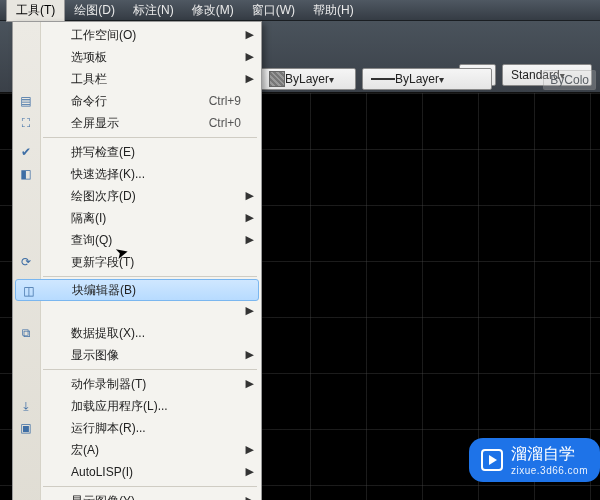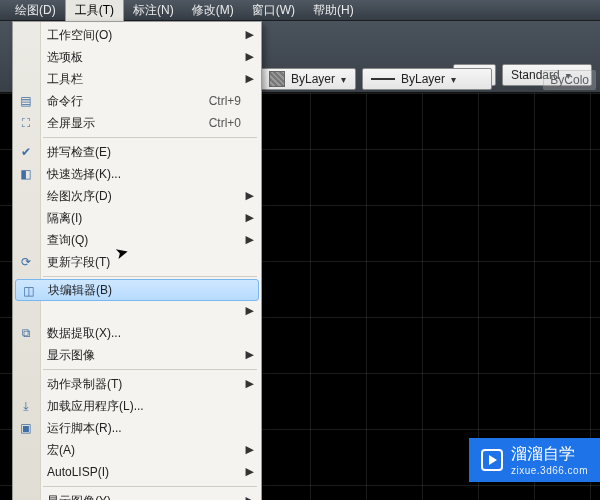--- a/index.html
+++ b/index.html
@@ -23,21 +23,21 @@
 
   
   .toolstrip {
     position: absolute; top: 21px; left: 0; right: 0; height: 72px;
     background: linear-gradient(#4a535c, #3a4048);
     border-bottom: 1px solid #111;
     z-index: 5;
   }
   .toolstrip .row { height: 36px; display: flex; align-items: center; gap: 6px; padding: 0 8px; }
   .dropdown {
-    height: 22px; display: inline-flex; align-items: center; gap: 6px;
+    height: 22px; display: inline-flex; align-items: center; 
     background: linear-gradient(#f5f5f5,#e5e5e5); border: 1px solid #888;
     border-radius: 2px; padding: 0 4px 0 8px; font-size: 12px; color: #222;
   }
   .dropdown .chev { font-size: 10px; color: #333; }
   .swatch { width: 16px; height: 16px; border: 1px solid #666; display:inline-block; }
   .swatch.byL { background: repeating-linear-gradient(45deg,#777,#777 2px,#999 2px,#999 4px); }
 
   
   .canvas {
     position: absolute; top: 93px; left: 0; right: 0; bottom: 0;
@@ -65,21 +65,21 @@
   }
   .menu .mi {
     position: relative; display: flex; align-items: center;
     height: 22px; padding: 0 20px 0 34px; cursor: default;
   }
   .menu .mi.hover {
     background: linear-gradient(#cfe7ff,#b7dbff);
     border: 1px solid #7ab6ef; border-radius: 3px;
     margin: -1px 2px; padding-left: 32px;
   }
-  .menu .mi .label { flex: 1; white-space: nowrap; }
+  .menu .mi .label { flex: 1; white-space: nowrap; margin-left: 24px; }
   .menu .mi .accel { color: #555; font-size: 12px; }
   .menu .mi .sub { position: absolute; right: 7px; top: 4px; font-size: 11px; color: #333; }
   .menu .sep {
     height: 1px; margin: 3px 4px 3px 30px;
     background: #cfccc3;
   }
   .menu .micon {
     position: absolute; left: 5px; top: 3px; width: 16px; height: 16px;
     display: flex; align-items: center; justify-content: center;
     font-size: 12px; color: #3e6ea5;
@@ -92,20 +92,21 @@
     transform: rotate(-15deg);
   }
 
   
   .badge {
     position: absolute; right: 0; bottom: 18px;
     background: #1e73e8; color: #fff;
     display: flex; align-items: center; gap: 8px;
     padding: 6px 12px; font-size: 16px; font-weight: 500;
     z-index: 300;
+    border-radius: 14px;
   }
   .badge .playicon {
     width: 22px; height: 22px; border: 2px solid #fff; border-radius: 4px;
     display: flex; align-items: center; justify-content: center;
   }
   .badge .playicon::before {
     content: ""; display: block; width: 0; height: 0;
     border-left: 8px solid #fff; border-top: 5px solid transparent; border-bottom: 5px solid transparent;
     margin-left: 2px;
   }
@@ -115,22 +116,22 @@
     position: absolute; right: 4px; top: 70px;
     font-size: 12px; color: #5a5f65; z-index: 6;
     padding: 2px 6px; background: rgba(220,220,220,.25);
     border: 1px solid rgba(120,120,120,.25); border-radius: 2px; text-align: right;
   }
 </style>
 </head>
 <body>
 
 <div class="menubar">
+  <div class="mitem open">工具(T)</div>
   <div class="mitem">绘图(D)</div>
-  <div class="mitem open">工具(T)</div>
   <div class="mitem">标注(N)</div>
   <div class="mitem">修改(M)</div>
   <div class="mitem">窗口(W)</div>
   <div class="mitem">帮助(H)</div>
 </div>
 
 <div class="toolstrip">
   <div class="row"></div>
   <div class="row" style="justify-content:flex-end; padding-right:8px;">
     <div class="dropdown">

